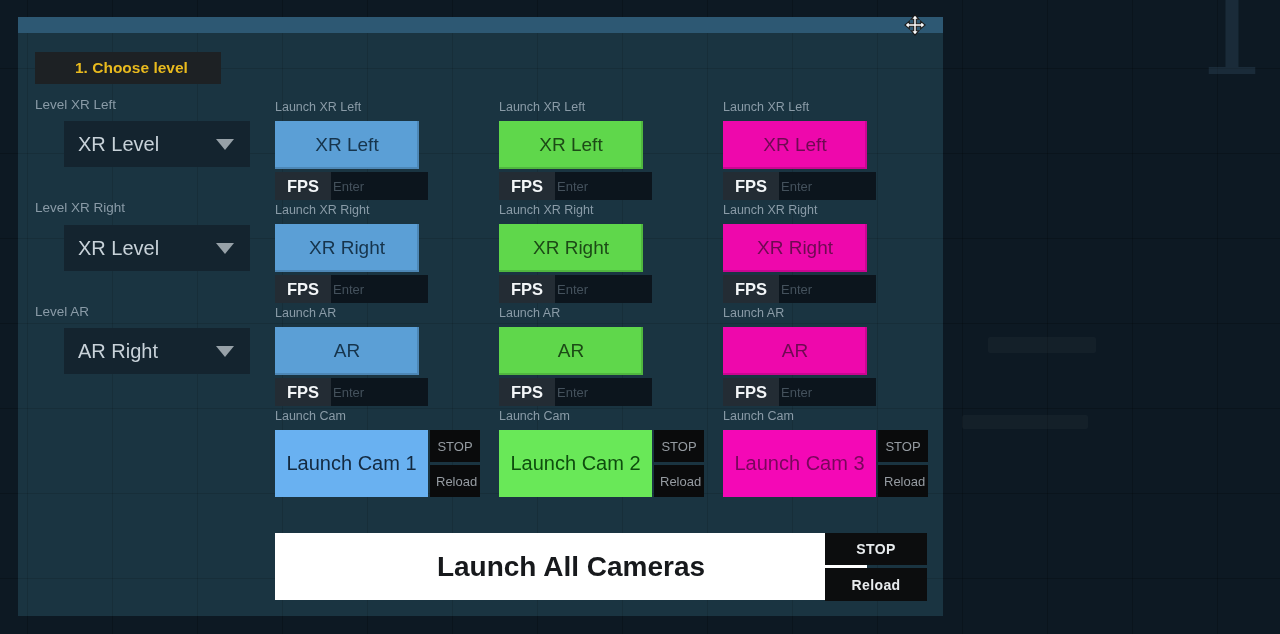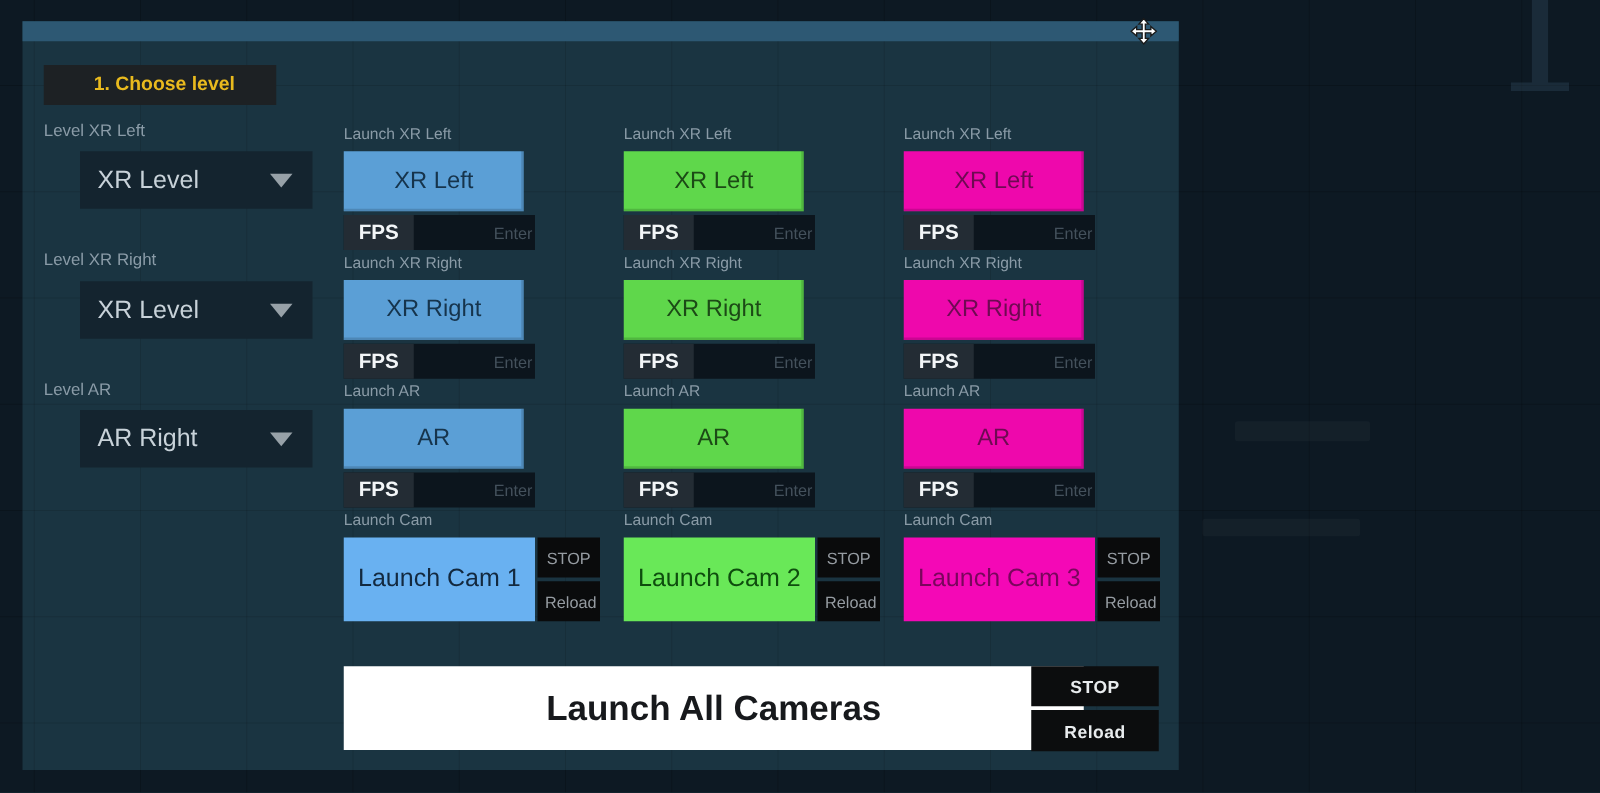--- a/index.html
+++ b/index.html
@@ -81,21 +81,21 @@
     position:absolute;left:0;width:153px;height:28px;display:flex;
     background:#0c151d;
   }
   .p0{top:155px;} .p1{top:258px;} .p2{top:361px;}
   .fps-label{
     background:#232c34;color:#f3f6f8;font-weight:bold;font-size:16.5px;
     line-height:28px;padding:0 12px;
   }
   .fps-input{
     flex:1;min-width:0;background:transparent;border:none;outline:none;
-    font-family:inherit;font-size:13px;color:#8fa0ab;text-align:right;
+    font-family:inherit;font-size:13px;color:#8fa0ab;text-align:left;
   }
   .fps-input::placeholder{color:#44515c;opacity:1;}
   .cam-btn{
     position:absolute;left:0;top:413px;width:153px;height:67px;border:none;cursor:pointer;
     background:var(--cam);color:var(--cam-text);
     font-family:inherit;font-size:20px;font-weight:500;
   }
   .mini{
     position:absolute;left:155px;width:50px;height:32px;border:none;cursor:pointer;
     background:#0a0b0c;color:#969ca2;font-family:inherit;font-size:13px;

